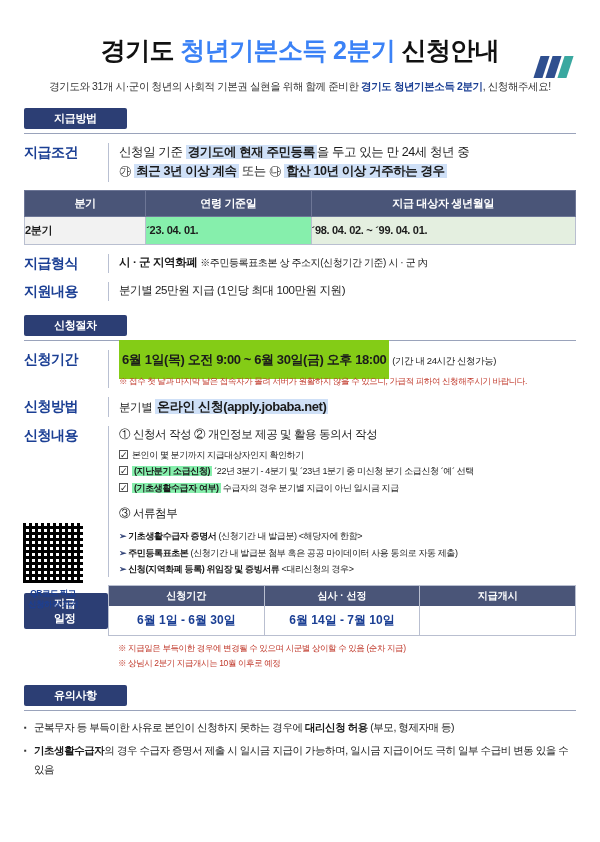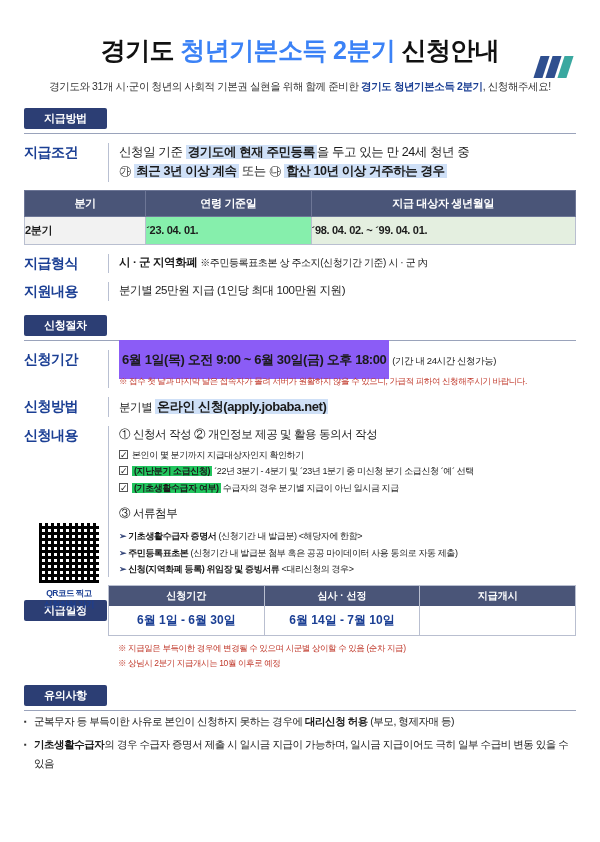--- a/index.html
+++ b/index.html
@@ -26,38 +26,38 @@
   }
   h1.title .blue { color:#3b82f6; }
   .subtitle {
     text-align:center; font-size:10.5px; margin:13px 0 0; color:#333; letter-spacing:-0.4px;
   }
   .subtitle b { color:#1b3f94; }
 
   
   .tag {
     display:inline-block; background:#2c3e74; color:#fff;
-    font-size:11px; font-weight:bold; padding:3px 20px; border-radius:2px;
+    font-size:11px; font-weight:bold; padding:3px 30px; border-radius:2px;
     letter-spacing:-0.3px;
   }
   .tag-row { margin-top:14px; }
 
   .rule { border:none; border-top:1px solid #9aa3bb; margin:4px 0 0; }
 
   
   .row { display:flex; align-items:flex-start; margin-top:9px; }
   .lbl {
     width:84px; flex:0 0 84px; font-size:14px; font-weight:bold;
     color:#1b3f94; letter-spacing:-0.5px; padding-top:1px;
   }
   .sep { width:1px; background:#b9c0d2; align-self:stretch; margin-right:10px; }
   .val { font-size:11.5px; line-height:1.55; letter-spacing:-0.4px; flex:1; }
   .val .big { font-size:12.5px; }
   .mark-blue { background:#cfe0f7; padding:0 2px; font-weight:bold; }
-  .mark-yellow { background:#8b5cf6; padding:12px 3px; font-weight:bold;text-align:right; }
+  .mark-yellow { background:#84cc16; padding:12px 3px; font-weight:bold;text-align:right; }
 
   
   table.t { width:100%; border-collapse:collapse; margin-top:8px; font-size:11px; }
   table.t th {
     background:#4a5578; color:#fff; font-weight:bold; padding:5px 0; border:1px solid #6d7696;
     letter-spacing:-0.3px;
   }
   table.t td {
     text-align:left; padding:6px 0; border:1px solid #b9bfd0; font-weight:bold;
     letter-spacing:-0.3px;
@@ -66,21 +66,21 @@
   table.t td.c2 { background:#86efac; }
   table.t td.c3 { background:#e4efe0; }
 
   .note { font-size:8.5px; color:#c0392b; margin-top:5px; letter-spacing:-0.4px; line-height:1.5; }
 
   
   .checks { font-size:9px; line-height:1.85; letter-spacing:-0.4px; margin-top:3px; }
   .checks .cb { display:inline-block; width:9px; height:9px; border:1px solid #555; margin-right:4px;
                 position:relative; top:1px; }
   .checks .cb:after { content:"✓"; position:absolute; left:0px; top:-4px; font-size:9px; color:#222; }
-  .hl { background:#22c55e; padding:0 2px; font-weight:bold; }
+  .hl { background:#86efac; padding:0 2px; font-weight:bold; }
 
   .docs { font-size:9px; line-height:1.8; letter-spacing:-0.4px; margin-top:6px; }
   .docs .arrow { color:#2c3e74; font-weight:bold; }
   .docs .b { font-weight:bold; }
 
   .qrbox { width:74px; flex:0 0 74px; text-align:center; }
   .qr { width:64px; height:64px; margin:0 auto; background:
       repeating-linear-gradient(0deg,#000 0 3px,#fff 3px 6px),
       repeating-linear-gradient(90deg,#000 0 3px,#fff 3px 6px);
       background-blend-mode:multiply; border:2px solid #fff;
@@ -92,21 +92,21 @@
   .sched .lbl { width:84px; flex:0 0 84px; }
   .sched-tbl { flex:1; display:flex; gap:0; }
   .sc { flex:1; text-align:center; border:1px solid #b9bfd0; border-left:none; }
   .sc:first-child { border-left:1px solid #b9bfd0; }
   .sc .h { background:#4a5578; color:#fff; font-size:10px; font-weight:bold; padding:3px 0; }
   .sc .v { font-size:12px; font-weight:bold; color:#1b3f94; padding:6px 0; background:#fff; }
 
   .snote { font-size:8.5px; color:#c0392b; margin:6px 0 0 94px; line-height:1.6; letter-spacing:-0.4px;}
 
   
-  .bullets { font-size:10.5px; line-height:1.75; letter-spacing:-0.45px; margin-top:1px; }
+  .bullets { font-size:10.5px; line-height:1.75; letter-spacing:-0.45px; margin-top:7px; }
   .bullets .li { margin-bottom:5px; padding-left:10px; position:relative; }
   .bullets .li:before { content:"▪"; position:absolute; left:0; color:#333; font-size:8px; top:3px; }
   .bullets .sub { font-size:9px; color:#333; padding-left:12px; position:relative; line-height:1.7; }
   .bullets .sub:before { content:"-"; position:absolute; left:3px; }
   .bold { font-weight:bold; }
 </style>
 </head>
 <body>
 
 <div class="page">
@@ -212,21 +212,21 @@
           <div class="docs">
             <div><span class="arrow">➢ </span><span class="b">기초생활수급자 증명서</span><span> (신청기간 내 발급분) &lt;해당자에 한함&gt;</span></div>
             <div><span class="arrow">➢ </span><span class="b">주민등록표초본</span><span> (신청기간 내 발급분 첨부 혹은 공공 마이데이터 사용 동의로 자동 제출)</span></div>
             <div><span class="arrow">➢ </span><span class="b">신청(지역화폐 등록) 위임장 및 증빙서류</span><span> &lt;대리신청의 경우&gt;</span></div>
           </div>
         </div>
       </div>
     </div>
   </div>
 
-  <div class="qrbox" style="position:absolute; left:32px; top:487px;">
+  <div class="qrbox" style="position:absolute; left:16px; top:487px;">
     <div class="qr"></div>
     <div class="qrcap">
       <span>QR코드 찍고</span><br>
       <span>신청하러 가기</span>
     </div>
   </div>
 
   <div class="sched">
     <div class="lbl" style="color:#111">
       <span class="tag">지급일정</span>

